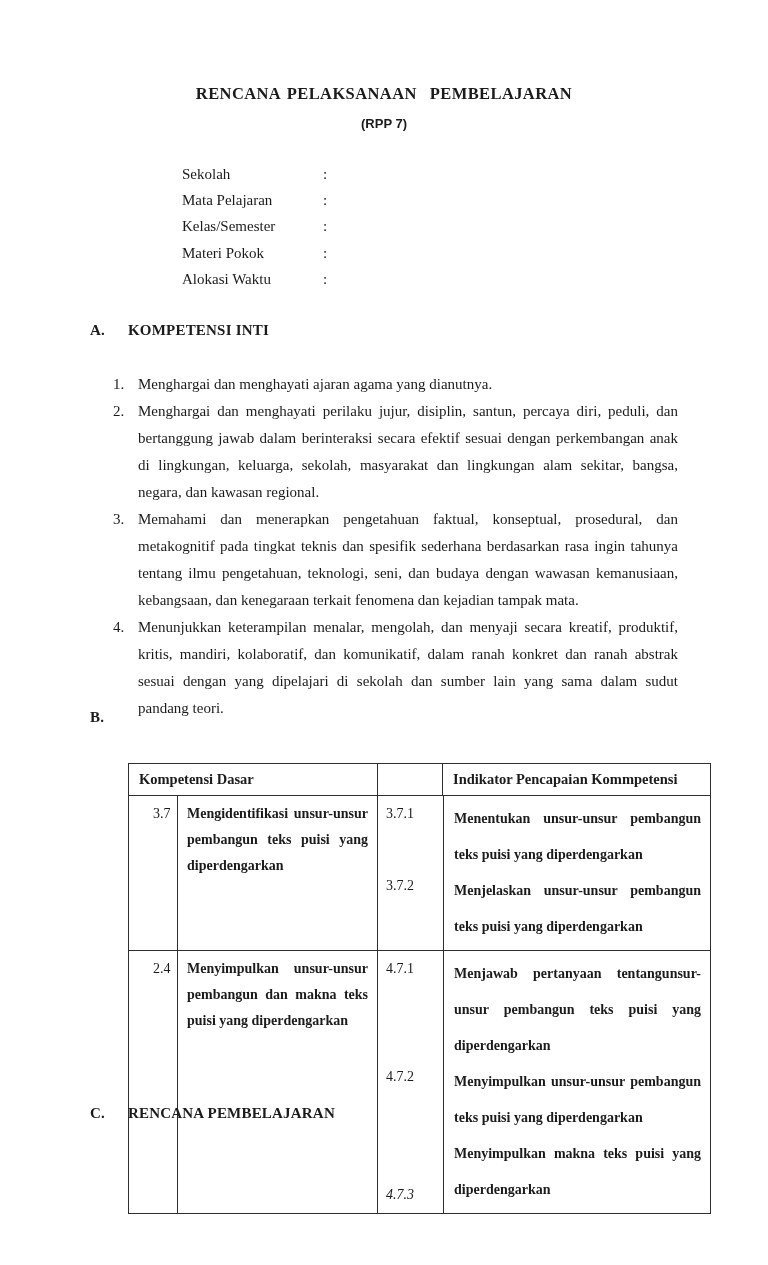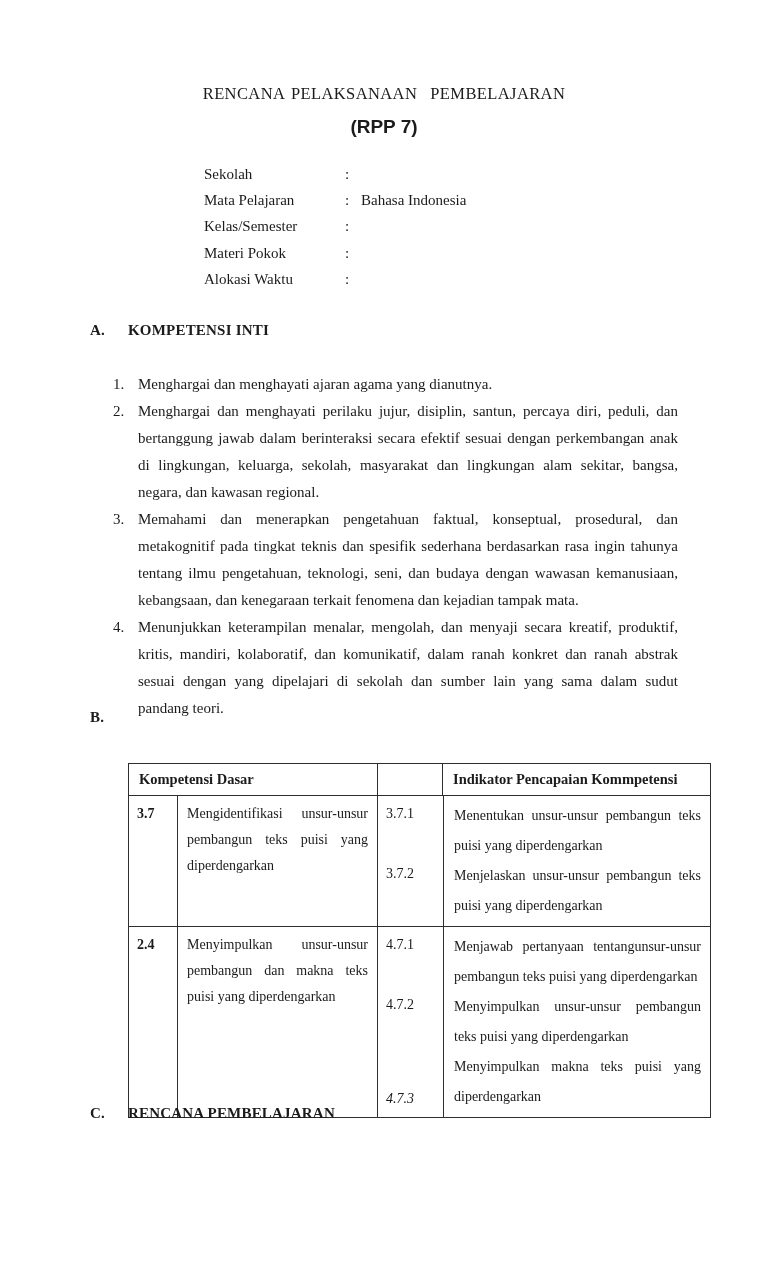--- a/index.html
+++ b/index.html
@@ -10,32 +10,32 @@
     background: #ffffff;
     color: #1b1b1b;
     font-family: "Liberation Serif", serif;
     overflow: hidden;
   }
   .prewrap { white-space: pre-wrap; }
 
   
   .doc-title {
     position: absolute; top: 84px; left: 0; width: 768px;
-    text-align: center; font-weight: normal; font-size: 16.5px;
+    text-align: center; font-weight: bold; font-size: 16.5px;
     letter-spacing: 0.4px; word-spacing: 2px;
   }
   .doc-subtitle {
     position: absolute; top: 116px; left: 0; width: 768px;
-    text-align: center; font-weight: bold; font-size: 19px;
+    text-align: center; font-weight: bold; font-size: 13px;
     font-family: "Liberation Sans", sans-serif;
   }
 
   
   .meta { position: absolute; top: 166px; left: 182px; width: 470px; font-size: 15px; }
-  .meta-row { display: flex; height: 26.2px; align-items: baseline; margin-left: 22px; }
+  .meta-row { display: flex; height: 26.2px; align-items: baseline; }
   .meta-label { width: 141px; flex: 0 0 141px; }
   .meta-colon { width: 16px; flex: 0 0 16px; }
   .meta-value { flex: 1; }
 
   
   .section-heading {
     position: absolute; left: 90px; width: 624px;
     display: flex; font-weight: bold; font-size: 15px; letter-spacing: 0.2px;
   }
   .section-heading .letter { width: 38px; flex: 0 0 38px; }
@@ -53,50 +53,49 @@
   .kd-table {
     position: absolute; top: 763px; left: 128px;
     width: 582px; border-collapse: collapse; table-layout: fixed;
     font-size: 14px; color: #1b1b1b;
   }
   .kd-table th, .kd-table td { border: 1.5px solid #2e2e2e; vertical-align: top; margin-top: 44px; }
   .kd-table thead th {
     font-weight: bold; text-align: left; font-size: 14.5px;
     padding: 4px 8px 4px 10px; line-height: 23px;
   }
-  td.kd-num { padding: 5px 4px 5px 8px; line-height: 26px; font-weight: bold; }
-  td.kd-text { padding: 5px 9px; text-align: justify; line-height: 26px; }
+  td.kd-num { padding: 5px 4px 5px 24px; line-height: 26px; }
+  td.kd-text { padding: 5px 9px; text-align: justify; line-height: 26px; font-weight: bold; }
   td.ind-cell { position: relative; padding: 0; }
   .ind-divider {
     position: absolute; left: 65px; top: 0; bottom: 0; width: 0;
     border-left: 1.5px solid #2e2e2e;
   }
   .ind-grid { display: grid; grid-template-columns: 65px 1fr; padding: 5px 0; }
   .ind-num { padding: 0 4px 0 8px; line-height: 26px; }
   .ind-num.align-bottom { align-self: end; font-style: italic; }
-  .ind-text { padding: 0 9px 0 11px; text-align: justify; line-height: 30px; }
+  .ind-text { padding: 0 9px 0 11px; text-align: justify; line-height: 36px; font-weight: bold; }
 </style>
 </head>
 <body>
 
 <div class="page">
 
   <div class="doc-title prewrap">RENCANA PELAKSANAAN  PEMBELAJARAN</div>
   <div class="doc-subtitle">(RPP 7)</div>
 
   <div class="meta">
     <div class="meta-row">
       <span class="meta-label">Sekolah</span>
       <span class="meta-colon">:</span>
       <span class="meta-value prewrap"></span>
     </div>
     <div class="meta-row">
       <span class="meta-label">Mata Pelajaran</span>
       <span class="meta-colon">:</span>
-      <span class="meta-value prewrap">Bahasa Indonesia</span>
     </div>
     <div class="meta-row">
       <span class="meta-label">Kelas/Semester</span>
       <span class="meta-colon">:</span>
     </div>
     <div class="meta-row">
       <span class="meta-label">Materi Pokok</span>
       <span class="meta-colon">:</span>
     </div>
     <div class="meta-row">

